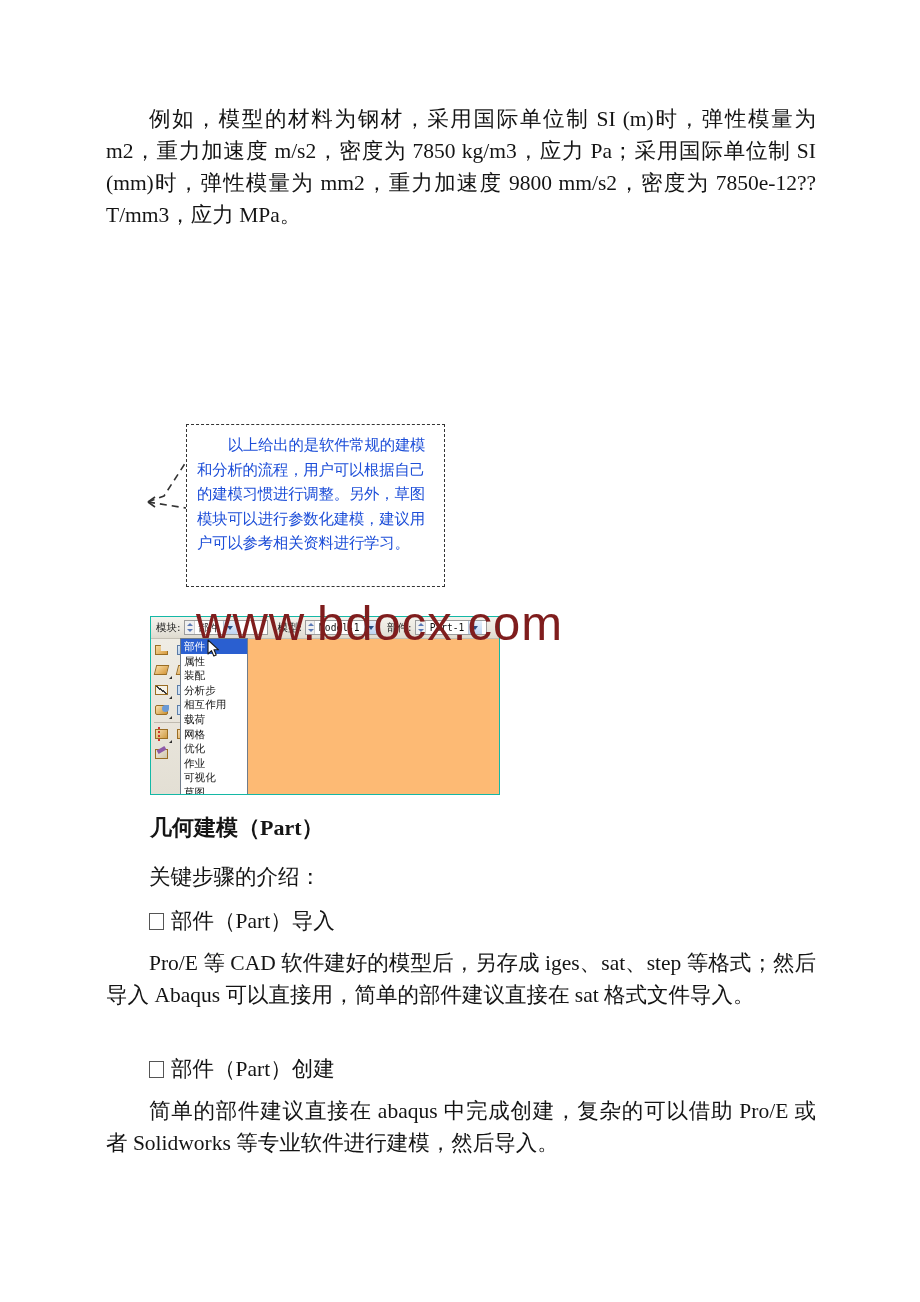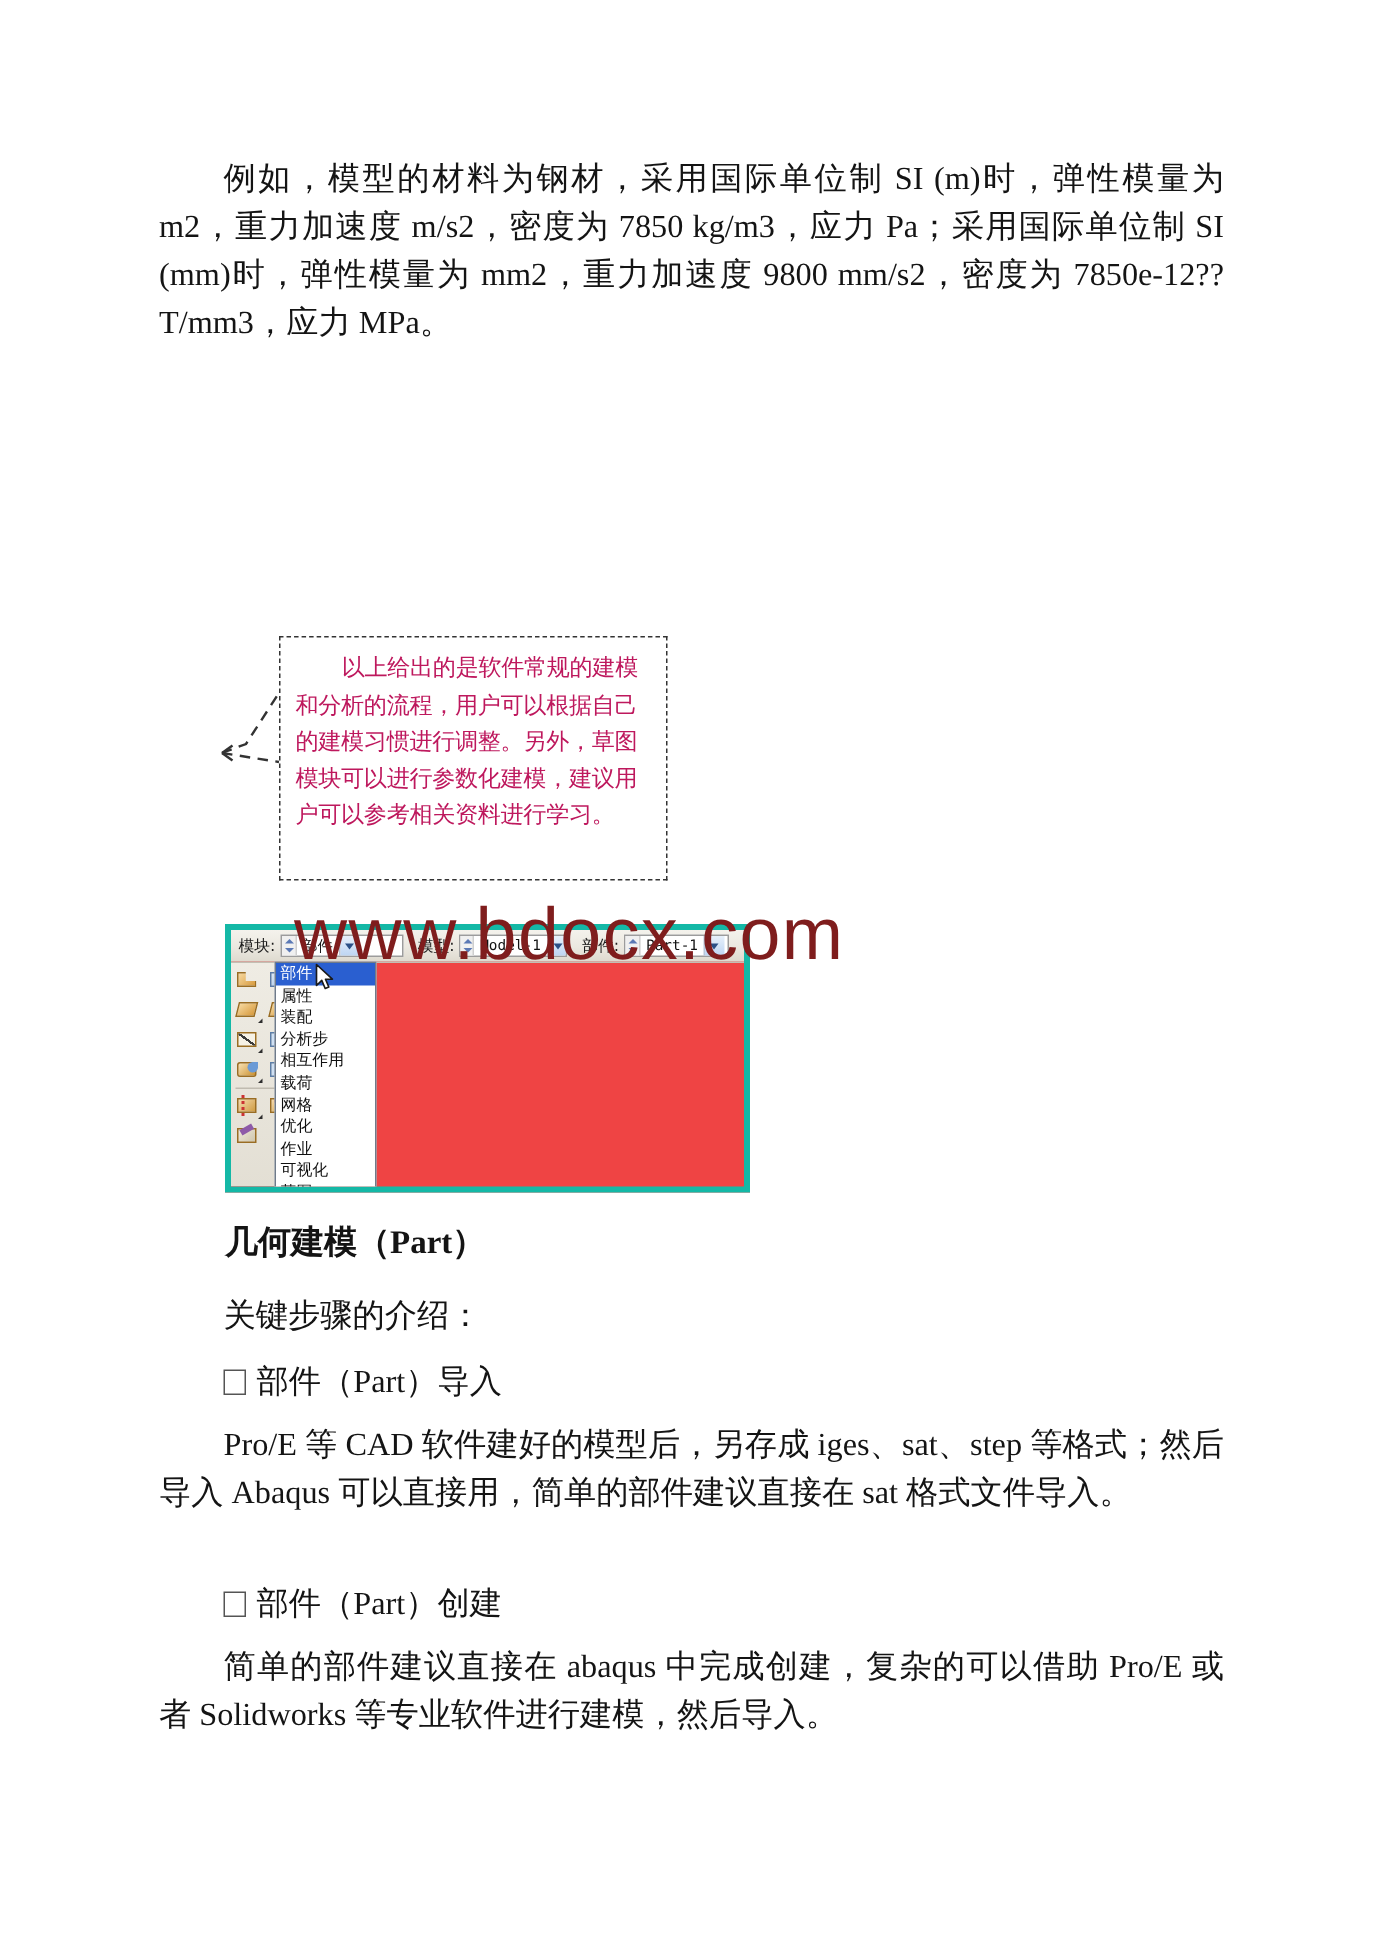--- a/index.html
+++ b/index.html
@@ -85,44 +85,44 @@
     box-sizing: border-box;
     background: #fff;
   }
   .callout-text {
     margin: 0;
     padding: 8px 10px 0 10px;
     font-family: "DejaVu Sans", "Liberation Sans", sans-serif;
     font-size: 15.4px;
     line-height: 24.5px;
     text-indent: 2em;
-    color: #be185d;
+    color: #1d4ed8;
     letter-spacing: -0.2px;
   }
   
   .callout-tail {
     position: absolute;
     left: 146px;
     top: 430px;
     width: 60px;
     height: 110px;
     pointer-events: none;
   }
 
   
   .shot {
     position: absolute;
     left: 150px;
     top: 616px;
     width: 350px;
     height: 179px;
-    background: #ef4444;
+    background: #fdba74;
     font-family: "DejaVu Sans", "Liberation Sans", sans-serif;
     overflow: hidden;
-    border: 4px solid #14b8a6;
+    border: 1px solid #14b8a6;
     box-sizing: border-box;
   }
   .shot-topbar {
     position: absolute;
     left: 0; top: 0;
     width: 100%;
     height: 22px;
     background: linear-gradient(to bottom, #f4f2ec 0%, #ebe8e0 55%, #dedacf 100%);
     border-bottom: 1px solid #c3bfb4;
     box-sizing: border-box;

